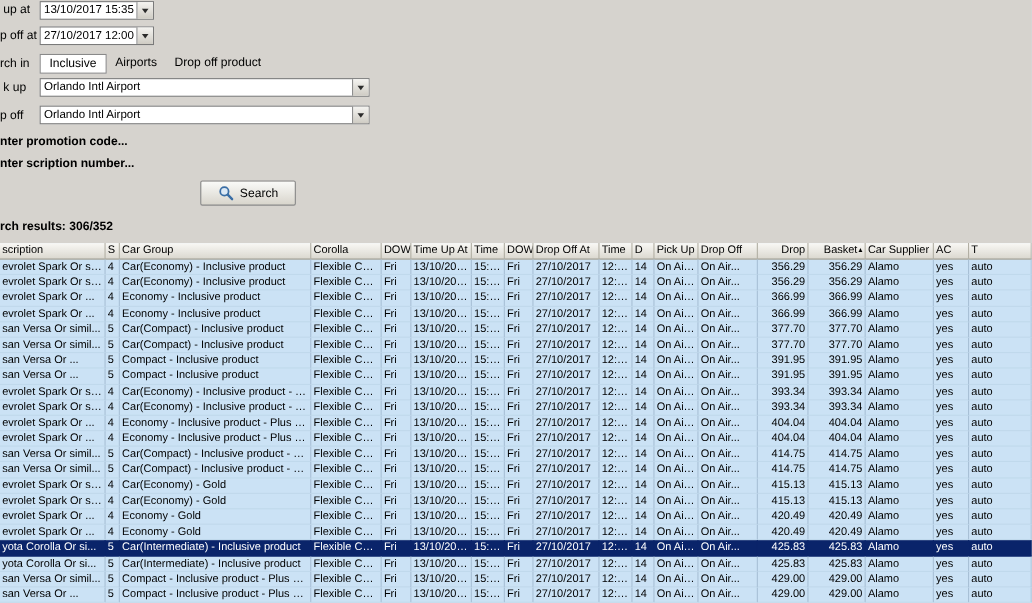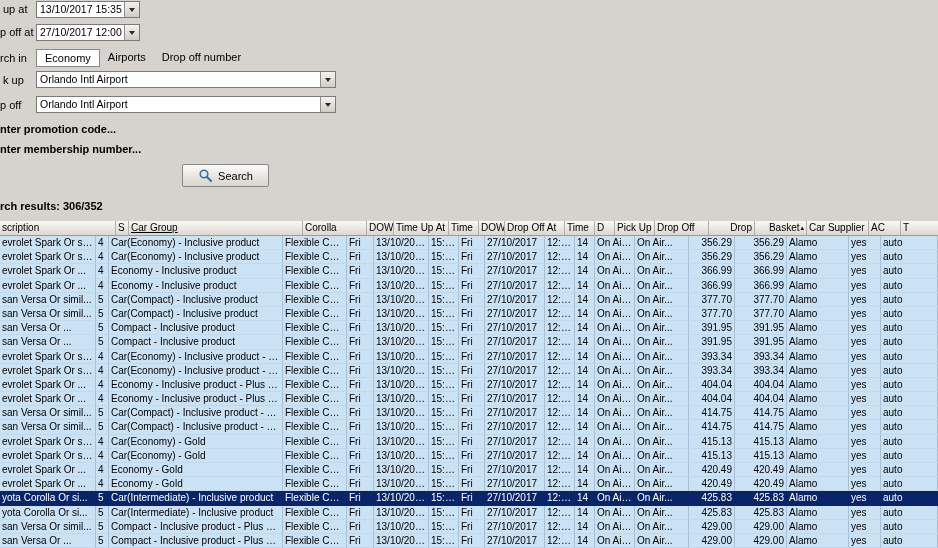--- a/index.html
+++ b/index.html
@@ -85,59 +85,59 @@
 <div class="lbl" style="left:0; top:26px;">p off at</div>
 <div class="field" style="left:36px; top:24px; width:104px;">
   <span class="txt">27/10/2017 12:00</span>
   <span class="drop-btn">
       <span class="arr"></span>
     </span>
 </div>
 
 <div class="lbl" style="left:0; top:52px;">rch in</div>
 <div class="tabs">
-    <div class="tab selected">Economy</div>
+    <div class="tab selected">Inclusive</div>
     <div class="tab">Airports</div>
-    <div class="tab">Drop off number</div>
+    <div class="tab">Drop off product</div>
   </div>
 
 <div class="lbl" style="left:3px; top:74px;">k up</div>
 <div class="field" style="left:36px; top:71px; width:300px;">
   <span class="txt">Orlando Intl Airport</span>
   <span class="drop-btn">
       <span class="arr"></span>
     </span>
 </div>
 
 <div class="lbl" style="left:0; top:99px;">p off</div>
 <div class="field" style="left:36px; top:96px; width:300px;">
   <span class="txt">Orlando Intl Airport</span>
   <span class="drop-btn">
       <span class="arr"></span>
     </span>
 </div>
 
 <div class="bold-lbl" style="left:0; top:123px;">nter promotion code...</div>
-<div class="bold-lbl" style="left:0; top:143px;">nter membership number...</div>
+<div class="bold-lbl" style="left:0; top:143px;">nter scription number...</div>
 
 <button class="search-btn">
   <svg width="15" height="15" viewBox="0 0 15 15">
     <circle cx="6" cy="6" r="3.8" fill="#dce9f5" stroke="#3a6ea5" stroke-width="1.6"></circle>
     <line x1="9" y1="9" x2="13" y2="13" stroke="#3a6ea5" stroke-width="2.2" stroke-linecap="round"></line>
   </svg>
   <span>Search</span>
 </button>
 
 <div class="bold-lbl" style="left:0; top:200px;">rch results: 306/352</div>
 
 <div class="grid">
   <div class="grid-header">
-      <div class="hcell" style="width: 116px;">scription</div>
+      <div class="hcell" style="width: 96px;">scription</div>
       <div class="hcell" style="width: 13px;">S</div>
-      <div class="hcell" style="width: 174px; text-decoration: underline;">Car Group</div>
+      <div class="hcell" style="width: 174px;">Car Group</div>
       <div class="hcell" style="width: 64px;">Corolla</div>
       <div class="hcell" style="width: 27px;">DOW</div>
       <div class="hcell" style="width: 55px;">Time Up At</div>
       <div class="hcell" style="width: 30px;">Time</div>
       <div class="hcell" style="width: 26px;">DOW</div>
       <div class="hcell" style="width: 60px;">Drop Off At</div>
       <div class="hcell" style="width: 30px;">Time</div>
       <div class="hcell" style="width: 20px;">D</div>
       <div class="hcell" style="width: 40px;">Pick Up</div>
       <div class="hcell" style="width: 54px;">Drop Off</div>

